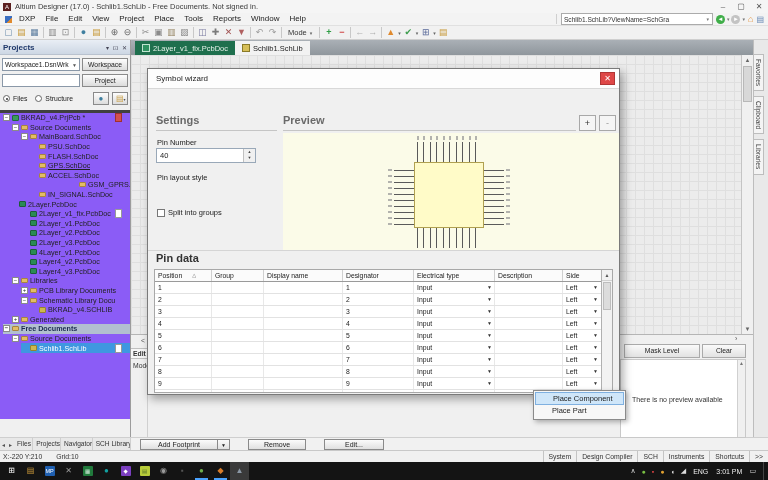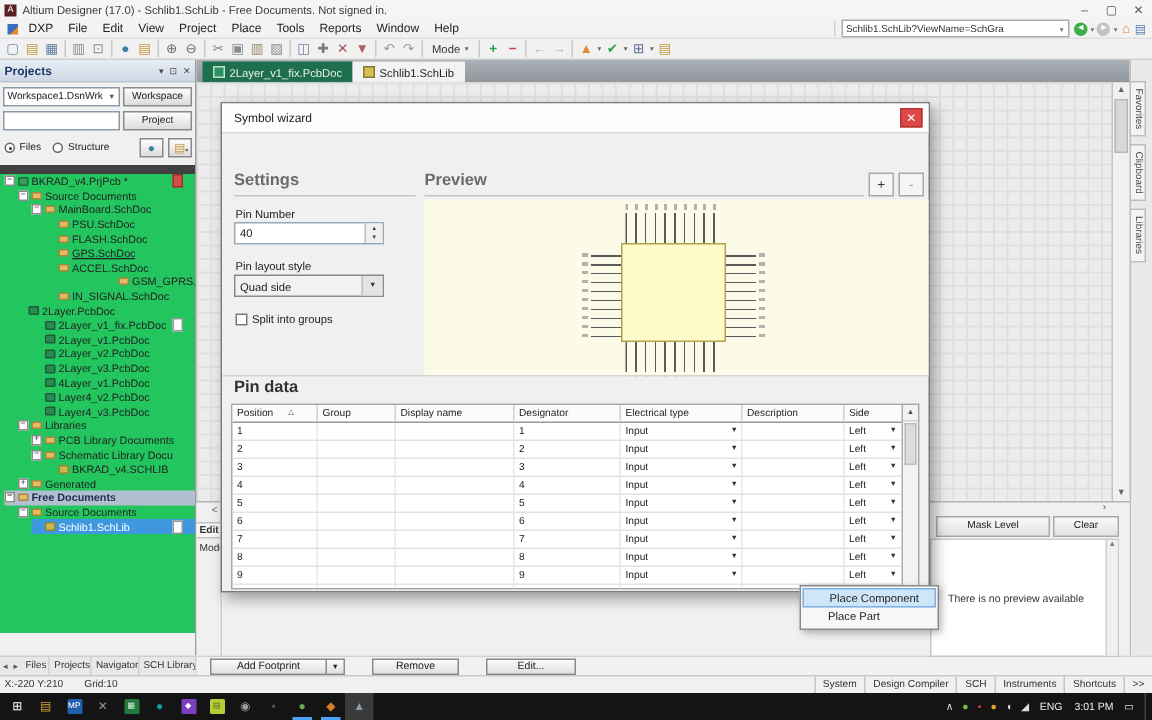--- a/index.html
+++ b/index.html
@@ -58,21 +58,21 @@
   #pp-header .pp-title{font-size:8px;font-weight:bold;color:#20396b;flex:1;}
   .pp-hicon{font-size:6px;color:#445;margin-left:4px;}
   .pp-row{display:flex;align-items:center;margin:3px 2px 0 2px;gap:2px;}
   .pp-select{flex:1;height:13px;background:#fff;border:1px solid #8a98a8;box-sizing:border-box;display:flex;align-items:center;font-size:6.8px;padding-left:2px;color:#222;}
   .pp-select .caret{margin-left:auto;font-size:5px;color:#555;padding:0 2px;}
   .mini-btn{height:13px;background:linear-gradient(#fdfdfd,#dcdcdc);border:1px solid #8a8a8a;box-sizing:border-box;font-size:6.8px;line-height:11px;padding:0 3px;text-align:center;color:#222;}
   .pp-radio-row{display:flex;align-items:center;margin:5px 2px 0 3px;font-size:6.8px;gap:3px;}
   .radio{width:7px;height:7px;border:1px solid #666;border-radius:50%;background:#fff;box-sizing:border-box;position:relative;flex:none;}
   .radio.checked::after{content:"";position:absolute;left:1.5px;top:1.5px;width:2.5px;height:2.5px;border-radius:50%;background:#333;}
   .pp-tool{width:16px;height:13px;font-size:8px;line-height:12px;}
-  #project-tree{margin-top:5px;border-top:6px solid #404040;background:#22c55e;height:306px;overflow:hidden;font-size:7.2px;}
+  #project-tree{margin-top:5px;border-top:3px solid #404040;background:#8b5cf6;height:306px;overflow:hidden;font-size:7.2px;}
   .tree-row{height:9.6px;display:flex;align-items:center;box-sizing:border-box;}
   .row-inner{flex:1;display:flex;align-items:center;height:100%;}
   .tree-row.selected .row-inner{background:#3f97e0;color:#fff;}
   .tree-row.highlight .row-inner{background:#b2bfd0;color:#1c2c50;font-weight:bold;}
   .expand{width:7px;height:7px;border:1px solid #8a8a8a;background:#fff;font-size:6px;line-height:5px;text-align:center;color:#333;box-sizing:border-box;flex:none;margin-right:1px;}
   .expand-spacer{width:8px;flex:none;}
   .ticon{width:7px;height:6px;margin:0 2px 0 1px;flex:none;border-radius:1px;box-sizing:border-box;}
   .ticon.project{background:#3a9a5c;border:1px solid #1f6b3c;}
   .ticon.folder{background:#e3bd66;border:1px solid #a8853e;height:5px;}
   .ticon.pcb{background:#2a8a55;border:1px solid #1c5c38;}
@@ -614,24 +614,20 @@
     <div class="sec-head" id="preview-head">Preview</div>
     <div class="sec-head" id="settings-head">Settings</div>
 
     <div class="dlg-label" id="pin-number-label">Pin Number</div>
     <div id="spinbox">
       <span class="sp-val">40</span>
       <span class="spinner">▲<br>▼</span>
     </div>
 
     <div class="dlg-label" id="pin-layout-label">Pin layout style</div>
-    <div id="combo">
-      <span class="cb-val">Quad side</span>
-      <span class="cb-caret">▼</span>
-    </div>
 
     <div class="chk" id="split-chk">
       <span class="box"></span>
       <span>Split into groups</span>
     </div>
 
     <div class="pv-zoom" id="pv-zoom-in">+</div>
     <div class="pv-zoom" id="pv-zoom-out">-</div>
 
     <div id="preview-canvas">

